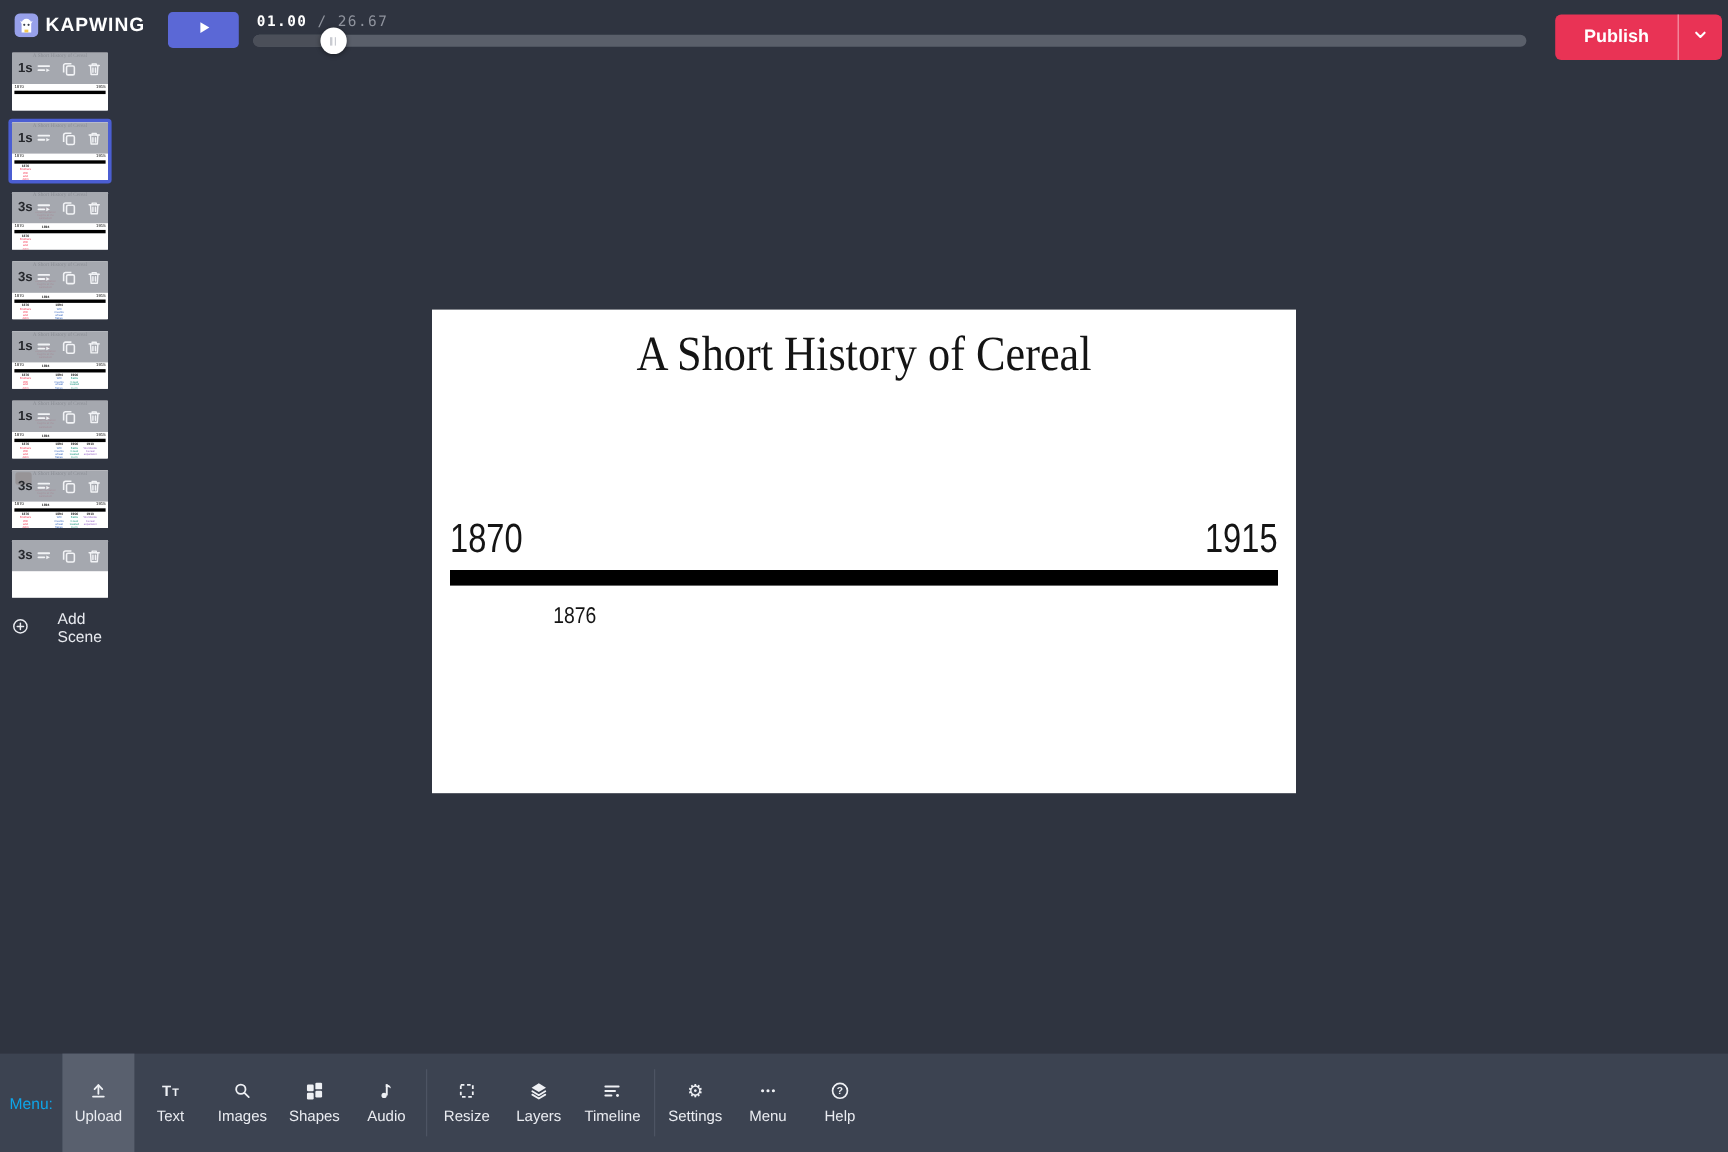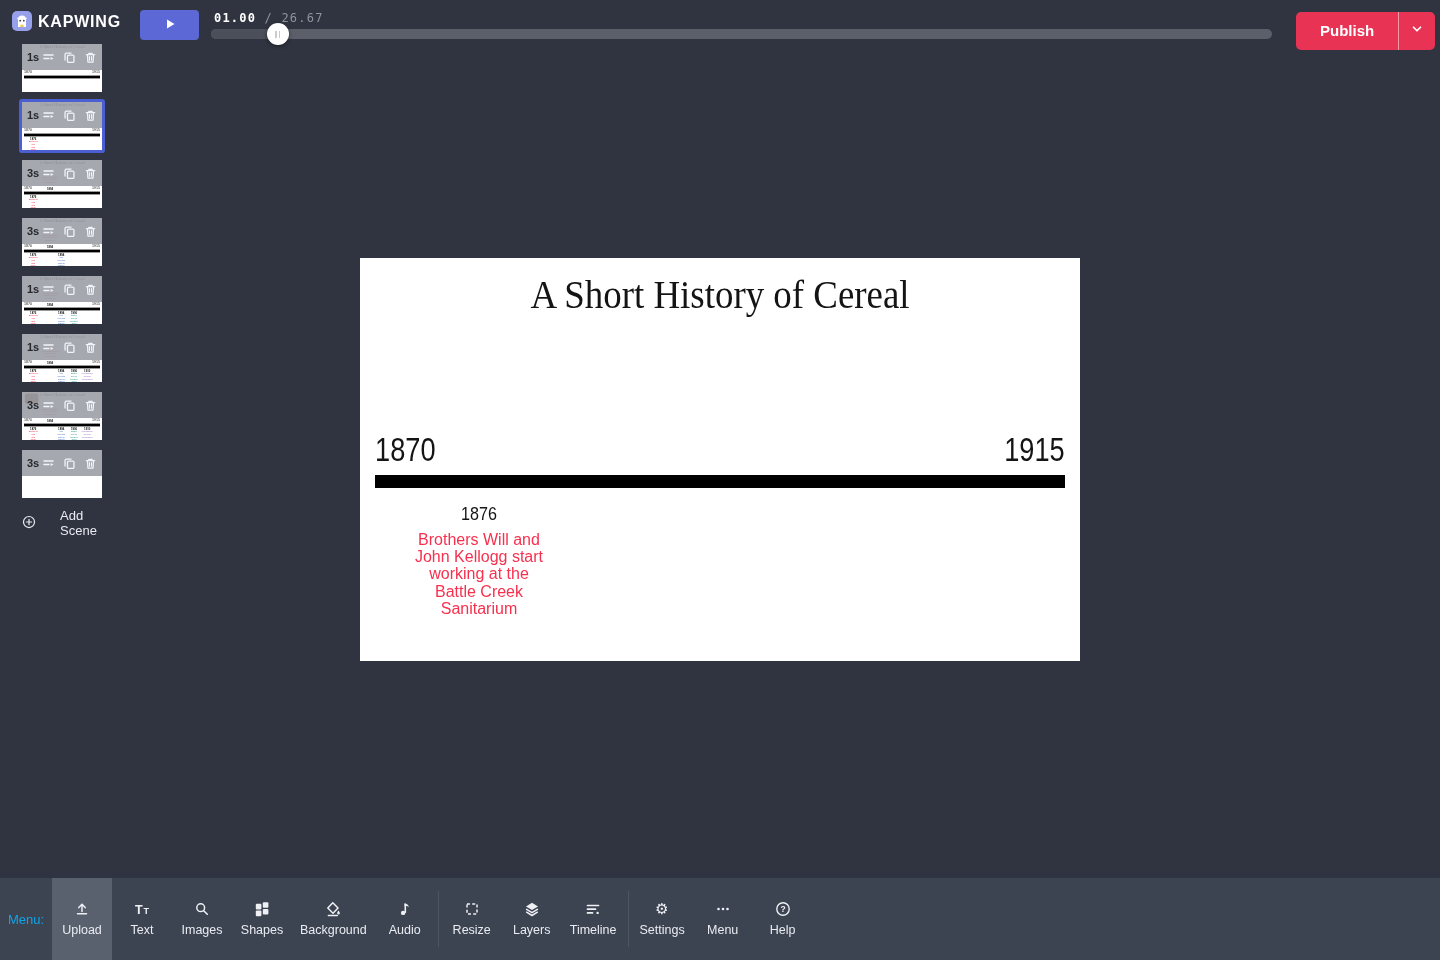--- a/index.html
+++ b/index.html
@@ -19,21 +19,21 @@
   .seek-played{position:absolute;left:0;top:0;height:10px;background:#4b4f59;border-radius:5px 0 0 5px;}
   .seek-handle{position:absolute;top:-6px;width:22px;height:22px;background:#fff;border-radius:50%;
                box-shadow:0 1px 4px rgba(0,0,0,.45);display:flex;align-items:center;justify-content:center;gap:2px;cursor:grab;}
   .seek-handle i{display:block;width:1.5px;height:7px;background:#c9cbd1;}
   .publish-group{left:1296px;top:12px;height:38px;display:flex;background:#e93355;border-radius:5px;color:#fff;cursor:pointer;}
   .publish-main{padding:0 24px;line-height:38px;font-weight:700;font-size:15px;}
   .publish-sep{width:1px;background:rgba(255,255,255,.5);}
   .publish-caret{width:36px;display:flex;align-items:center;justify-content:center;}
 
   
-  .scenes{left:22px;top:44px;width:90px;}
+  .scenes{left:10px;top:44px;width:90px;}
   .thumb{position:relative;width:80px;height:48px;background:#fff;margin-bottom:10px;border-radius:1px;cursor:pointer;}
   .thumb.selected{box-shadow:0 0 0 3px #4b5ed2;}
   .mini{position:absolute;left:0;top:0;width:200px;height:120px;background:#fff;
         transform:scale(.4);transform-origin:0 0;overflow:hidden;}
   .m-title{position:absolute;top:0;left:0;right:0;text-align:center;
            font-family:"Liberation Serif","DejaVu Serif",serif;font-size:11px;color:#141414;}
   .m-years{position:absolute;top:65px;left:5px;right:5px;display:flex;justify-content:space-between;
            font-size:9px;color:#141414;}
   .m-bar{position:absolute;left:5px;right:5px;top:79px;height:7px;background:#000;}
   .m-lab{position:absolute;transform:translateX(-50%);font-size:7px;font-weight:700;color:#141414;}
@@ -565,25 +565,20 @@
         <span>Add Scene</span>
       </div>
     </div>
 
   <div class="abs slide">
     <div class="slide-title">A Short History of Cereal</div>
     <div class="year year-start">1870</div>
     <div class="year year-end">1915</div>
     <div class="slide-bar"></div>
     <div class="slide-ev-year">1876</div>
-    <div class="slide-ev-text" id="slide-ev-text" style="color: rgb(247, 48, 78);">Brothers Will and
-John Kellogg start
-working at the
-Battle Creek
-Sanitarium</div>
   </div>
 
   <div class="abs toolbar">
     <div class="menu-label">Menu:</div>
     <div class="tb-items" id="tb-items">
         <div class="tb-item active">
           <span class="tb-icon">
             <svg width="16" height="16" viewBox="0 0 16 16">
               <g stroke="#eef0f4" fill="none" stroke-width="1.5" stroke-linecap="round" stroke-linejoin="round">
                 <path d="M8 10.5V3.5"></path>
@@ -623,30 +618,20 @@
                 <rect x="1.8" y="9.6" width="5.6" height="5.6" rx="1"></rect>
                 <rect x="8.8" y="8" width="5.6" height="5.6" rx="1"></rect>
               </g>
             </svg>
           </span>
                  <span class="tb-label">Shapes</span>
         </div>
         <div class="tb-item">
           <span class="tb-icon">
             <svg width="16" height="16" viewBox="0 0 16 16">
-              <path d="M7.8 1.8L13 7 8 12.2 2.8 7z" fill="none" stroke="#eef0f4" stroke-width="1.5" stroke-linejoin="round"></path>
-              <path d="M13.5 9.6c.8 1.1 1.3 1.9 1.3 2.6a1.3 1.3 0 0 1-2.6 0c0-.7.5-1.5 1.3-2.6z" fill="#eef0f4"></path>
-              <rect x="2.6" y="13.7" width="10.5" height="1.6" rx=".8" fill="#eef0f4"></rect>
-            </svg>
-          </span>
-                 <span class="tb-label">Background</span>
-        </div>
-        <div class="tb-item">
-          <span class="tb-icon">
-            <svg width="16" height="16" viewBox="0 0 16 16">
               <g fill="#eef0f4">
                 <circle cx="6.1" cy="11.9" r="2.2"></circle>
                 <rect x="7.5" y="2.5" width="1.6" height="9.4"></rect>
                 <path d="M7.5 2.5c2.7.3 4 1.5 4.3 3.5-1.2-.9-2.7-1.3-4.3-1.2z"></path>
               </g>
             </svg>
           </span>
                  <span class="tb-label">Audio</span>
         </div>
         <div class="tb-divider"></div>

